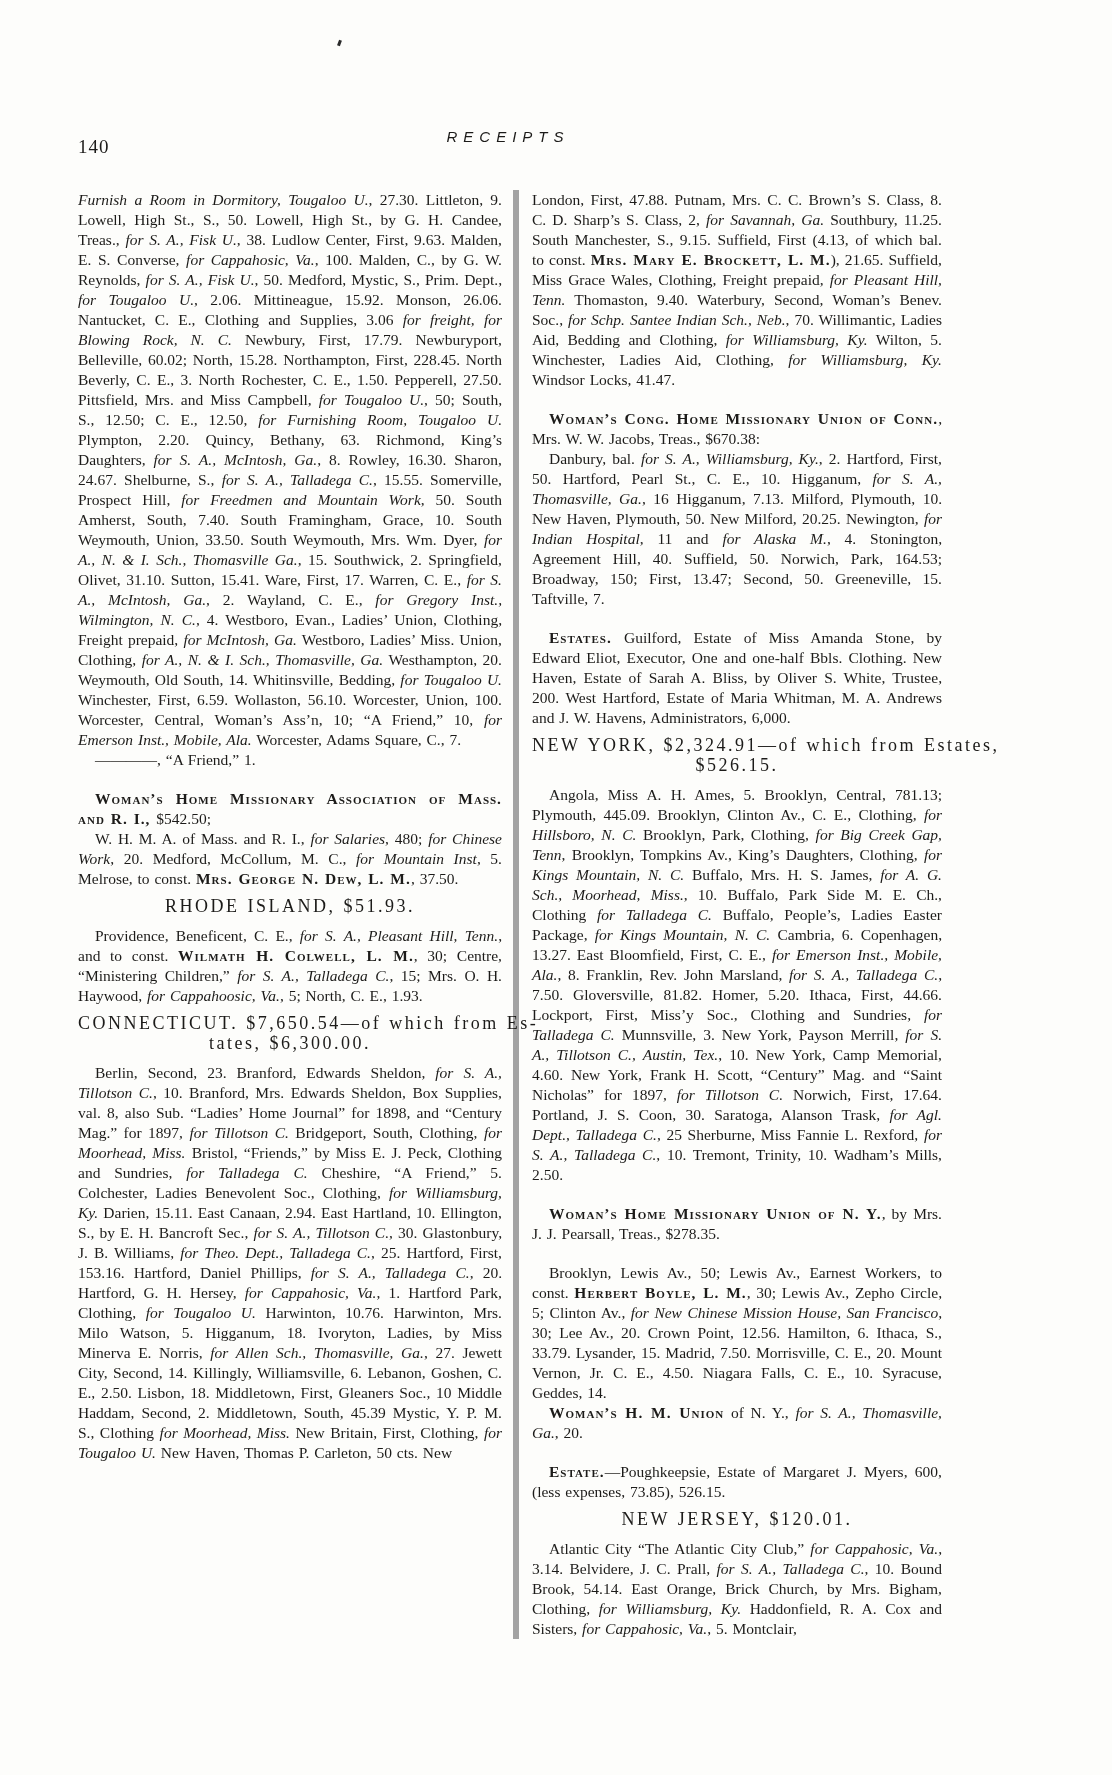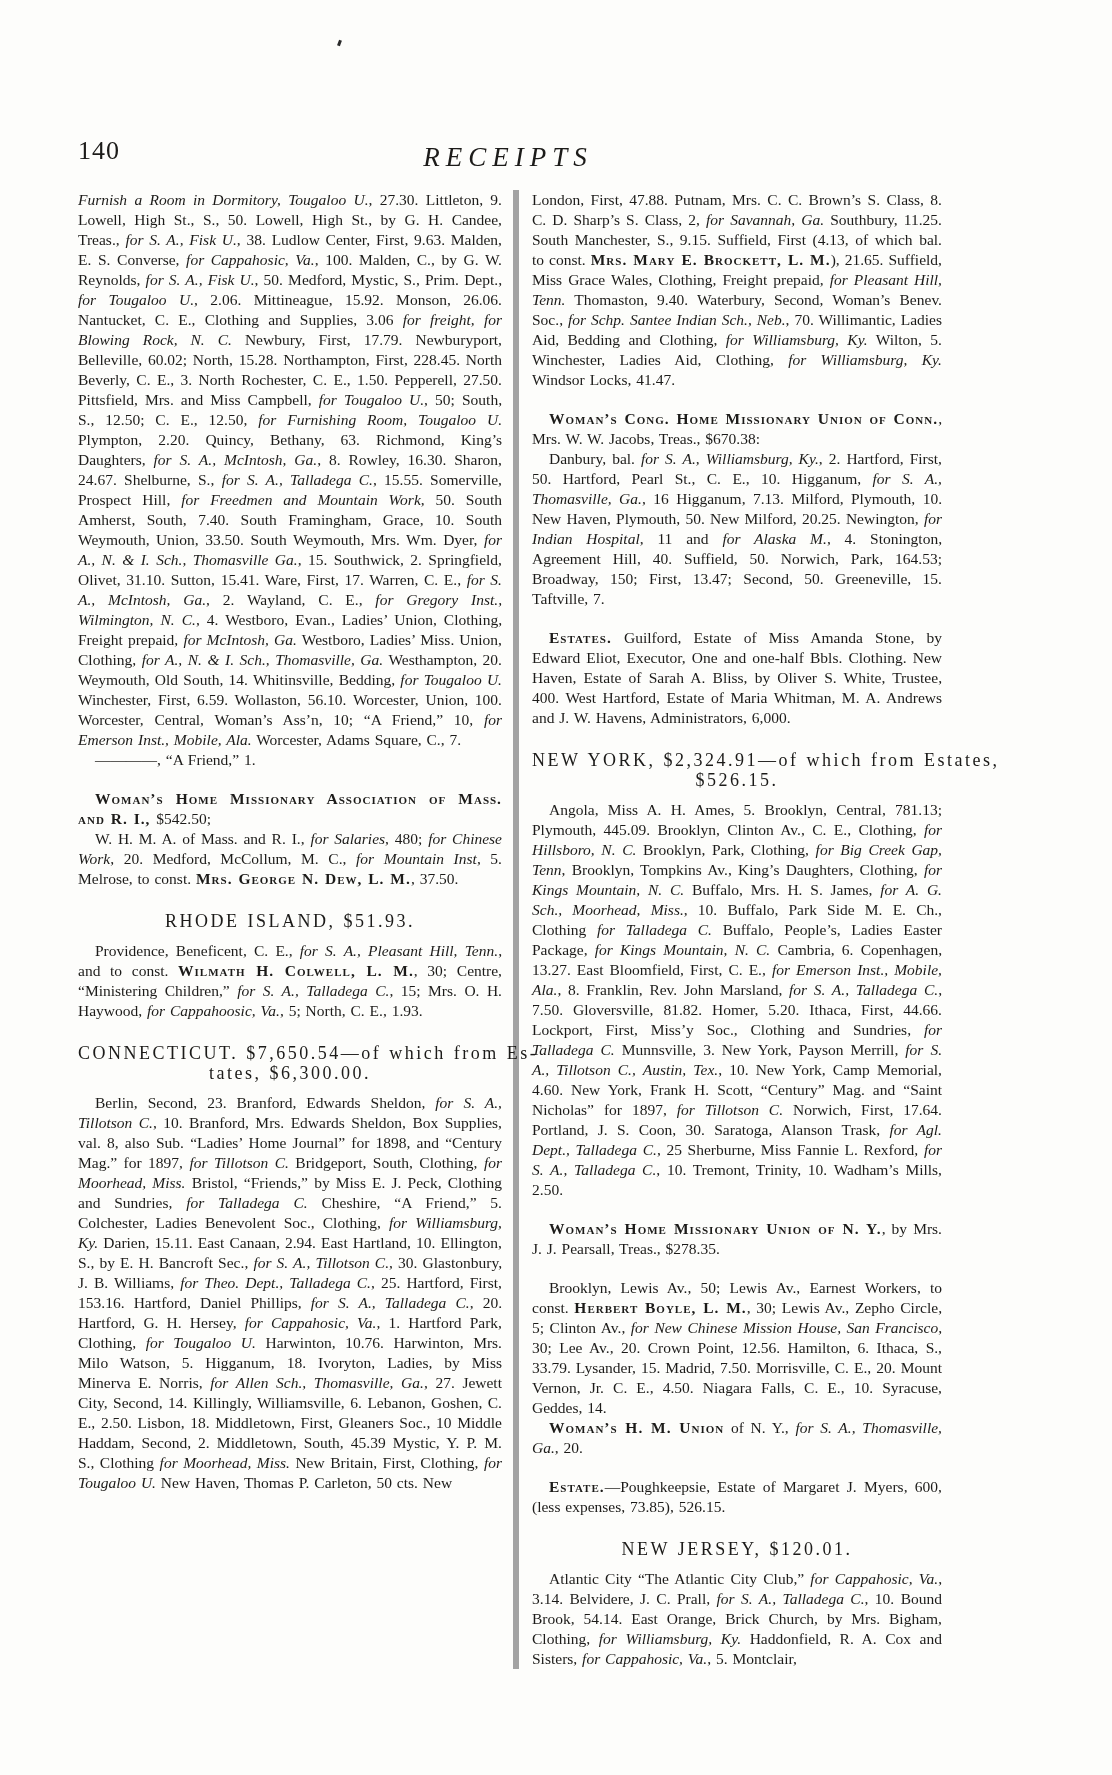--- a/index.html
+++ b/index.html
@@ -1,31 +1,31 @@
 <!DOCTYPE html>
 <html><head>
 <meta charset="utf-8">
 <style>
   html,body{margin:0;padding:0;background:#ffffff;}
   .page{position:relative;width:1112px;height:1775px;background:#fdfdfb;color:#1c1b19;
         font-family:"Liberation Serif",serif;overflow:hidden;}
   .speck{position:absolute;left:338px;top:40px;width:3px;height:6px;background:#2a2a2a;transform:rotate(20deg);}
-  .folio{position:absolute;top:136px;left:78px;font-size:26px;letter-spacing:1px;}
-  .running-title{position:absolute;top:142px;left:78px;width:860px;text-align:center;
-        font-family:Liberation Serif, serif;font-style:italic;font-size:27px;letter-spacing:6px;}
+  .folio{position:absolute;top:136px;left:78px;font-size:19px;letter-spacing:1px;}
+  .running-title{position:absolute;top:128px;left:78px;width:860px;text-align:center;
+        font-family:Liberation Sans, sans-serif;font-style:italic;font-size:15px;letter-spacing:6px;}
   .content{position:absolute;top:190px;left:78px;width:860px;display:flex;align-items:stretch;}
   .col{font-size:15.5px;line-height:20px;text-align:justify;word-spacing:1px;}
   .col.left{width:424px;padding-right:11px;border-right:6px solid #a3a3a3;}
   .col.right{width:410px;padding-left:13px;}
   .para{margin:0;}
   .para.ind{text-indent:17px;}
   .para.gap{margin-top:19px;}
   .it{font-style:italic;}
   .sc{font-variant:small-caps;letter-spacing:1px;font-weight:bold;}
-  .state-heading{margin:22px 0 10px 0;text-align:center;font-size:18px;letter-spacing:2.5px;}
+  .state-heading{margin:7px 0 10px 0;text-align:center;font-size:18px;letter-spacing:2.5px;}
   .hline{white-space:nowrap;}
 </style>
 </head>
 <body>
 
 <div class="page">
   <div class="speck"></div>
   <div class="folio">140</div>
   <div class="running-title">RECEIPTS</div>
   <div class="content">
@@ -41,21 +41,21 @@
         <div class="state-heading">
           <div class="hline">CONNECTICUT. $7,650.54—of which from Es-</div>
           <div class="hline">tates, $6,300.00.</div>
         </div>
         <p class="para ind"><span>Berlin, Second, 23. Branford, Edwards Sheldon, </span><span class="it">for S. A., Tillotson C.</span><span>, 10. Branford, Mrs. Edwards Sheldon, Box Supplies, val. 8, also Sub. “Ladies’ Home Journal” for 1898, and “Century Mag.” for 1897, </span><span class="it">for Tillotson C.</span><span> Bridgeport, South, Clothing, </span><span class="it">for Moorhead, Miss.</span><span> Bristol, “Friends,” by Miss E. J. Peck, Clothing and Sundries, </span><span class="it">for Talladega C.</span><span> Cheshire, “A Friend,” 5. Colchester, Ladies Benevolent Soc., Clothing, </span><span class="it">for Williamsburg, Ky.</span><span> Darien, 15.11. East Canaan, 2.94. East Hartland, 10. Ellington, S., by E. H. Bancroft Sec., </span><span class="it">for S. A., Tillotson C.</span><span>, 30. Glastonbury, J. B. Williams, </span><span class="it">for Theo. Dept., Talladega C.</span><span>, 25. Hartford, First, 153.16. Hartford, Daniel Phillips, </span><span class="it">for S. A., Talladega C.</span><span>, 20. Hartford, G. H. Hersey, </span><span class="it">for Cappahosic, Va.</span><span>, 1. Hartford Park, Clothing, </span><span class="it">for Tougaloo U.</span><span> Harwinton, 10.76. Harwinton, Mrs. Milo Watson, 5. Higganum, 18. Ivoryton, Ladies, by Miss Minerva E. Norris, </span><span class="it">for Allen Sch., Thomasville, Ga.</span><span>, 27. Jewett City, Second, 14. Killingly, Williamsville, 6. Lebanon, Goshen, C. E., 2.50. Lisbon, 18. Middletown, First, Gleaners Soc., 10 Middle Haddam, Second, 2. Middletown, South, 45.39 Mystic, Y. P. M. S., Clothing </span><span class="it">for Moorhead, Miss.</span><span> New Britain, First, Clothing, </span><span class="it">for Tougaloo U.</span><span> New Haven, Thomas P. Carleton, 50 cts. New</span></p>
       </div>
     <div class="col right">
         <p class="para"><span>London, First, 47.88. Putnam, Mrs. C. C. Brown’s S. Class, 8. C. D. Sharp’s S. Class, 2, </span><span class="it">for Savannah, Ga.</span><span> Southbury, 11.25. South Manchester, S., 9.15. Suffield, First (4.13, of which bal. to const. </span><span class="sc">Mrs. Mary E. Brockett, L. M.</span><span>), 21.65. Suffield, Miss Grace Wales, Clothing, Freight prepaid, </span><span class="it">for Pleasant Hill, Tenn.</span><span> Thomaston, 9.40. Waterbury, Second, Woman’s Benev. Soc., </span><span class="it">for Schp. Santee Indian Sch., Neb.</span><span>, 70. Willimantic, Ladies Aid, Bedding and Clothing, </span><span class="it">for Williamsburg, Ky.</span><span> Wilton, 5. Winchester, Ladies Aid, Clothing, </span><span class="it">for Williamsburg, Ky.</span><span> Windsor Locks, 41.47.</span></p>
         <p class="para ind gap"><span class="sc">Woman’s Cong. Home Missionary Union of Conn.</span><span>, Mrs. W. W. Jacobs, Treas., $670.38:</span></p>
         <p class="para ind"><span>Danbury, bal. </span><span class="it">for S. A., Williamsburg, Ky.</span><span>, 2. Hartford, First, 50. Hartford, Pearl St., C. E., 10. Higganum, </span><span class="it">for S. A., Thomasville, Ga.</span><span>, 16 Higganum, 7.13. Milford, Plymouth, 10. New Haven, Plymouth, 50. New Milford, 20.25. Newington, </span><span class="it">for Indian Hospital</span><span>, 11 and </span><span class="it">for Alaska M.</span><span>, 4. Stonington, Agreement Hill, 40. Suffield, 50. Norwich, Park, 164.53; Broadway, 150; First, 13.47; Second, 50. Greeneville, 15. Taftville, 7.</span></p>
-        <p class="para ind gap"><span class="sc">Estates.</span><span>  Guilford, Estate of Miss Amanda Stone, by Edward Eliot, Executor, One and one-half Bbls. Clothing. New Haven, Estate of Sarah A. Bliss, by Oliver S. White, Trustee, 400. West Hartford, Estate of Maria Whitman, M. A. Andrews and J. W. Havens, Administrators, 6,000.</span></p>
+        <p class="para ind gap"><span class="sc">Estates.</span><span>  Guilford, Estate of Miss Amanda Stone, by Edward Eliot, Executor, One and one-half Bbls. Clothing. New Haven, Estate of Sarah A. Bliss, by Oliver S. White, Trustee, 200. West Hartford, Estate of Maria Whitman, M. A. Andrews and J. W. Havens, Administrators, 6,000.</span></p>
         <div class="state-heading">
           <div class="hline">NEW YORK, $2,324.91—of which from Estates,</div>
           <div class="hline">$526.15.</div>
         </div>
         <p class="para ind"><span>Angola, Miss A. H. Ames, 5. Brooklyn, Central, 781.13; Plymouth, 445.09. Brooklyn, Clinton Av., C. E., Clothing, </span><span class="it">for Hillsboro, N. C.</span><span> Brooklyn, Park, Clothing, </span><span class="it">for Big Creek Gap, Tenn</span><span>, Brooklyn, Tompkins Av., King’s Daughters, Clothing, </span><span class="it">for Kings Mountain, N. C.</span><span> Buffalo, Mrs. H. S. James, </span><span class="it">for A. G. Sch., Moorhead, Miss.</span><span>, 10. Buffalo, Park Side M. E. Ch., Clothing </span><span class="it">for Talladega C.</span><span> Buffalo, People’s, Ladies Easter Package, </span><span class="it">for Kings Mountain, N. C.</span><span> Cambria, 6. Copenhagen, 13.27. East Bloomfield, First, C. E., </span><span class="it">for Emerson Inst., Mobile, Ala.</span><span>, 8. Franklin, Rev. John Marsland, </span><span class="it">for S. A., Talladega C.</span><span>, 7.50. Gloversville, 81.82. Homer, 5.20. Ithaca, First, 44.66. Lockport, First, Miss’y Soc., Clothing and Sundries, </span><span class="it">for Talladega C.</span><span> Munnsville, 3. New York, Payson Merrill, </span><span class="it">for S. A., Tillotson C., Austin, Tex.</span><span>, 10. New York, Camp Memorial, 4.60. New York, Frank H. Scott, “Century” Mag. and “Saint Nicholas” for 1897, </span><span class="it">for Tillotson C.</span><span> Norwich, First, 17.64. Portland, J. S. Coon, 30. Saratoga, Alanson Trask, </span><span class="it">for Agl. Dept., Talladega C.</span><span>, 25 Sherburne, Miss Fannie L. Rexford, </span><span class="it">for S. A., Talladega C.</span><span>, 10. Tremont, Trinity, 10. Wadham’s Mills, 2.50.</span></p>
         <p class="para ind gap"><span class="sc">Woman’s Home Missionary Union of N. Y.</span><span>, by Mrs. J. J. Pearsall, Treas., $278.35.</span></p>
         <p class="para ind gap"><span>Brooklyn, Lewis Av., 50; Lewis Av., Earnest Workers, to const. </span><span class="sc">Herbert Boyle, L. M.</span><span>, 30; Lewis Av., Zepho Circle, 5; Clinton Av., </span><span class="it">for New Chinese Mission House, San Francisco</span><span>, 30; Lee Av., 20. Crown Point, 12.56. Hamilton, 6. Ithaca, S., 33.79. Lysander, 15. Madrid, 7.50. Morrisville, C. E., 20. Mount Vernon, Jr. C. E., 4.50. Niagara Falls, C. E., 10. Syracuse, Geddes, 14.</span></p>
         <p class="para ind"><span class="sc">Woman’s H. M. Union</span><span> of N. Y., </span><span class="it">for S. A., Thomasville, Ga.</span><span>, 20.</span></p>
         <p class="para ind gap"><span class="sc">Estate.</span><span>—Poughkeepsie, Estate of Margaret J. Myers, 600, (less expenses, 73.85), 526.15.</span></p>
         <div class="state-heading">

